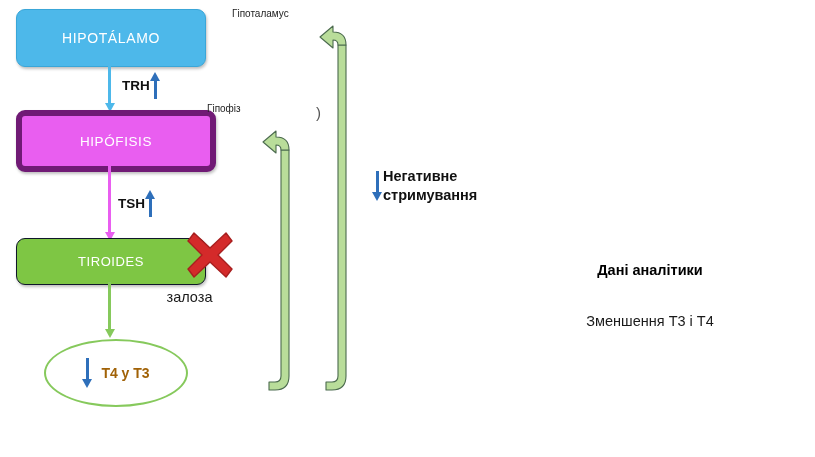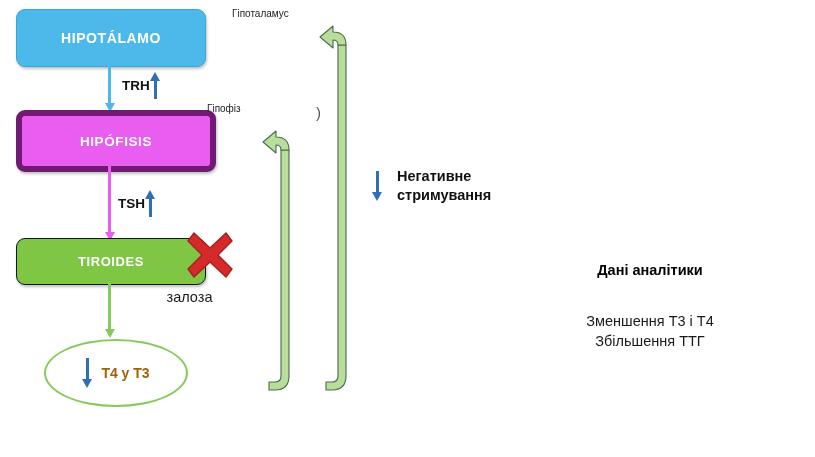--- a/index.html
+++ b/index.html
@@ -17,21 +17,21 @@
   }
 
   
   .organ-box {
     position: absolute;
     border-radius: 9px;
     display: flex;
     align-items: center;
     justify-content: center;
     color: #ffffff;
-    font-weight: bold;
+    font-weight: normal;
     letter-spacing: 0.6px;
     box-shadow: 1px 2px 3px rgba(0,0,0,0.25);
   }
   #box-hypothalamus {
     left: 16px; top: 9px; width: 188px; height: 56px;
     background: #4db8ea;
     border: 1px solid #3aa6d8;
     font-size: 14px;
   }
   #box-hypophysis {
@@ -177,21 +177,20 @@
     width: 815px; height: 457px;
     pointer-events: none;
   }
 
   
   #note-negative-feedback {
     position: absolute;
     left: 372px; top: 167px;
     display: flex;
     align-items: center;
-    gap: 14px;
   }
   #note-negative-feedback .txt {
     font-size: 14.5px;
     font-weight: bold;
     color: #111111;
     line-height: 1.3;
     white-space: nowrap;
   }
 
   
@@ -327,17 +326,16 @@
     <span class="txt">
       <span>Негативне</span><br>
       <span>стримування</span>
     </span>
   </div>
 
   <div id="panel-lab-data">
     <div class="heading">Дані аналітики</div>
     <div class="finding">
       <div>Зменшення Т3 і Т4</div>
-      <div>Збільшення ТТГ</div>
     </div>
   </div>
 
 </div>
 
 </body></html>

